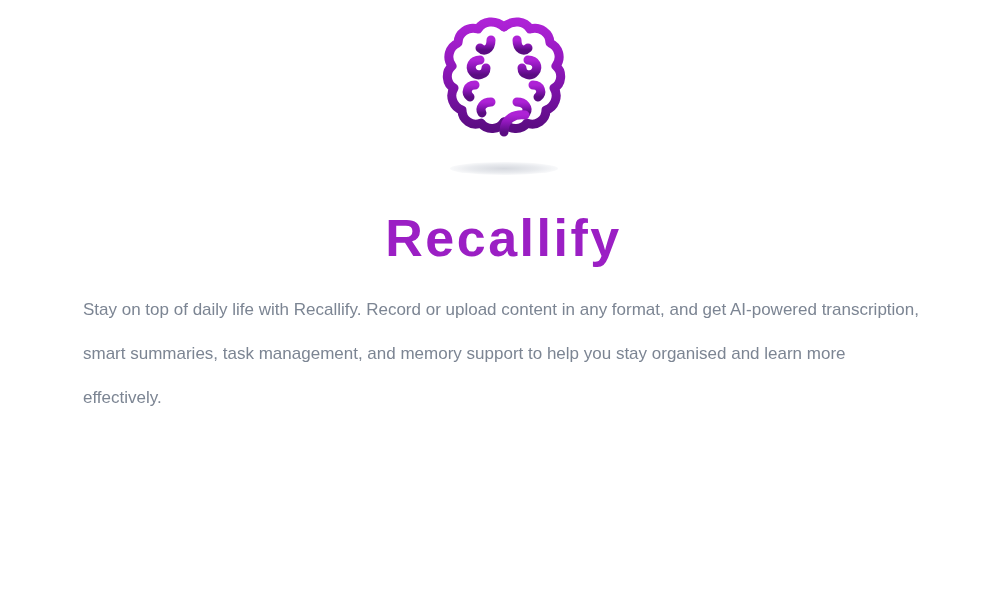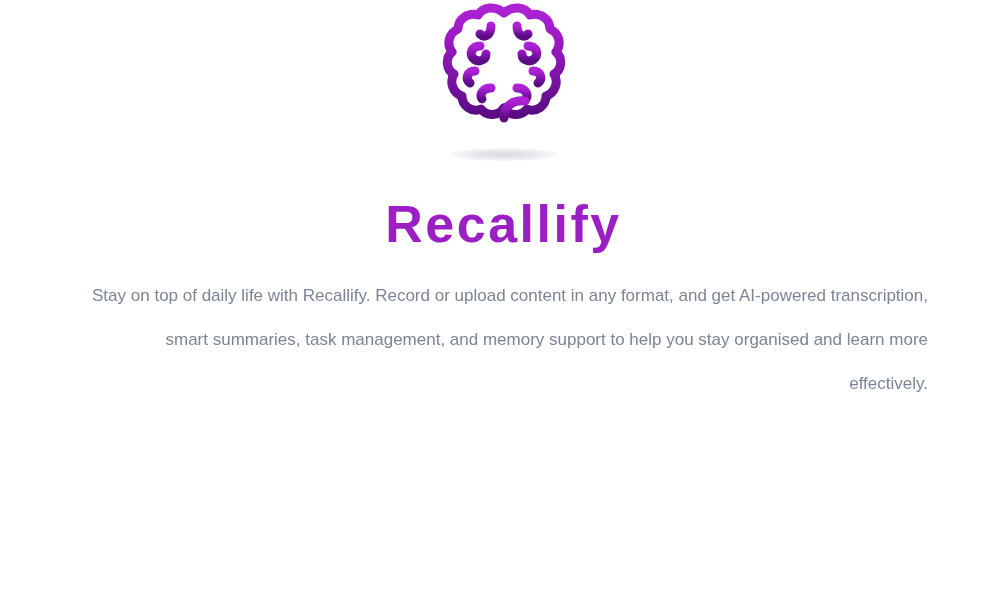--- a/index.html
+++ b/index.html
@@ -14,20 +14,21 @@
     overflow: hidden;
   }
 
   .hero {
     width: 1007px;
     height: 591px;
     display: flex;
     flex-direction: column;
     align-items: center;
     box-sizing: border-box;
+    padding-top: 14px;
   }
 
   
   .logo-block {
     width: 180px;
     height: 164px;
     position: relative;
     display: flex;
     flex-direction: column;
     align-items: center;
@@ -76,21 +77,21 @@
   }
 
   
   .subtitle {
     margin: 24px 0 0 4px;
     width: 845px;
     font-size: 17px;
     font-weight: normal;
     color: #7C8593;
     line-height: 2.6;
-    text-align: right;
+    text-align: left;
   }
 </style>
 </head>
 <body>
 
 <div class="hero">
 
   <div class="logo-block">
     <svg class="brain-icon" viewBox="0 0 130 145">
       <defs>

